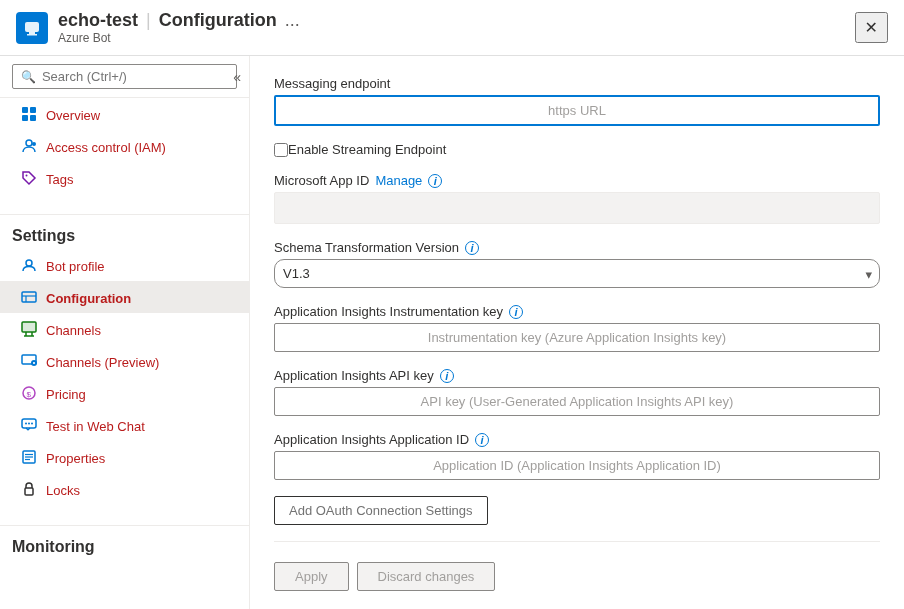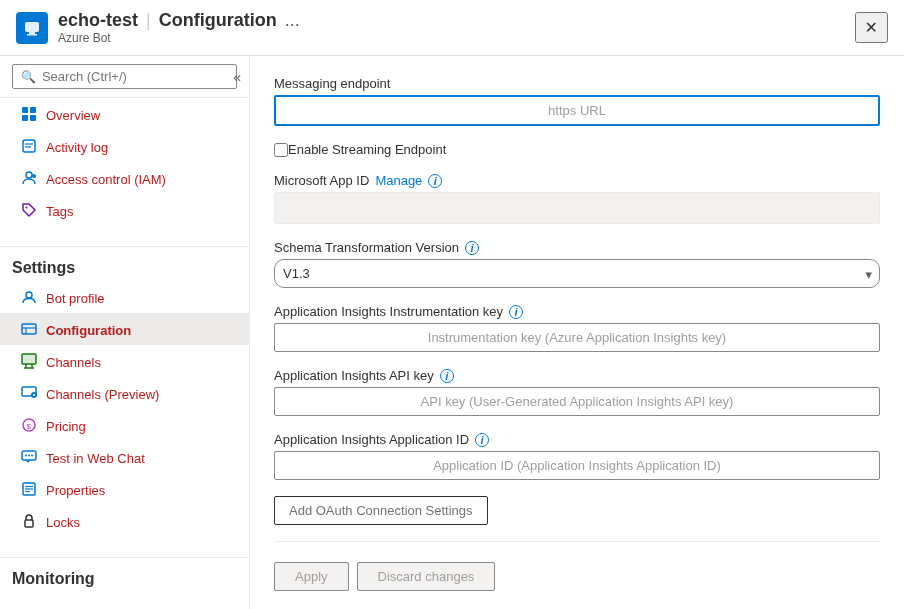--- a/index.html
+++ b/index.html
@@ -105,30 +105,20 @@
           <svg width="16" height="16" viewBox="0 0 16 16" fill="none">
               <rect x="1" y="1" width="6" height="6" rx="1" fill="#0078d4"></rect>
               <rect x="9" y="1" width="6" height="6" rx="1" fill="#0078d4"></rect>
               <rect x="1" y="9" width="6" height="6" rx="1" fill="#0078d4"></rect>
               <rect x="9" y="9" width="6" height="6" rx="1" fill="#0078d4"></rect>
             </svg>
         </span>
         <span>Overview</span>
       </div>
 
-      <div class="sidebar-item">
-        <span class="item-icon icon-activity">
-          <svg width="16" height="16" viewBox="0 0 16 16" fill="none">
-              <rect x="2" y="2" width="12" height="12" rx="2" stroke="#0078d4" stroke-width="1.5" fill="none"></rect>
-              <line x1="4" y1="6" x2="12" y2="6" stroke="#0078d4" stroke-width="1.2"></line>
-              <line x1="4" y1="9" x2="10" y2="9" stroke="#0078d4" stroke-width="1.2"></line>
-            </svg>
-        </span>
-        <span>Activity log</span>
-      </div>
 
       <div class="sidebar-item">
         <span class="item-icon">
           <svg width="16" height="16" viewBox="0 0 16 16" fill="none">
               <circle cx="8" cy="5" r="3" stroke="#0078d4" stroke-width="1.5" fill="none"></circle>
               <path d="M2 14c0-3 2.7-5 6-5s6 2 6 5" stroke="#0078d4" stroke-width="1.5" fill="none"></path>
               <circle cx="13" cy="6" r="2" fill="#0078d4"></circle>
             </svg>
         </span>
         <span>Access control (IAM)</span>

